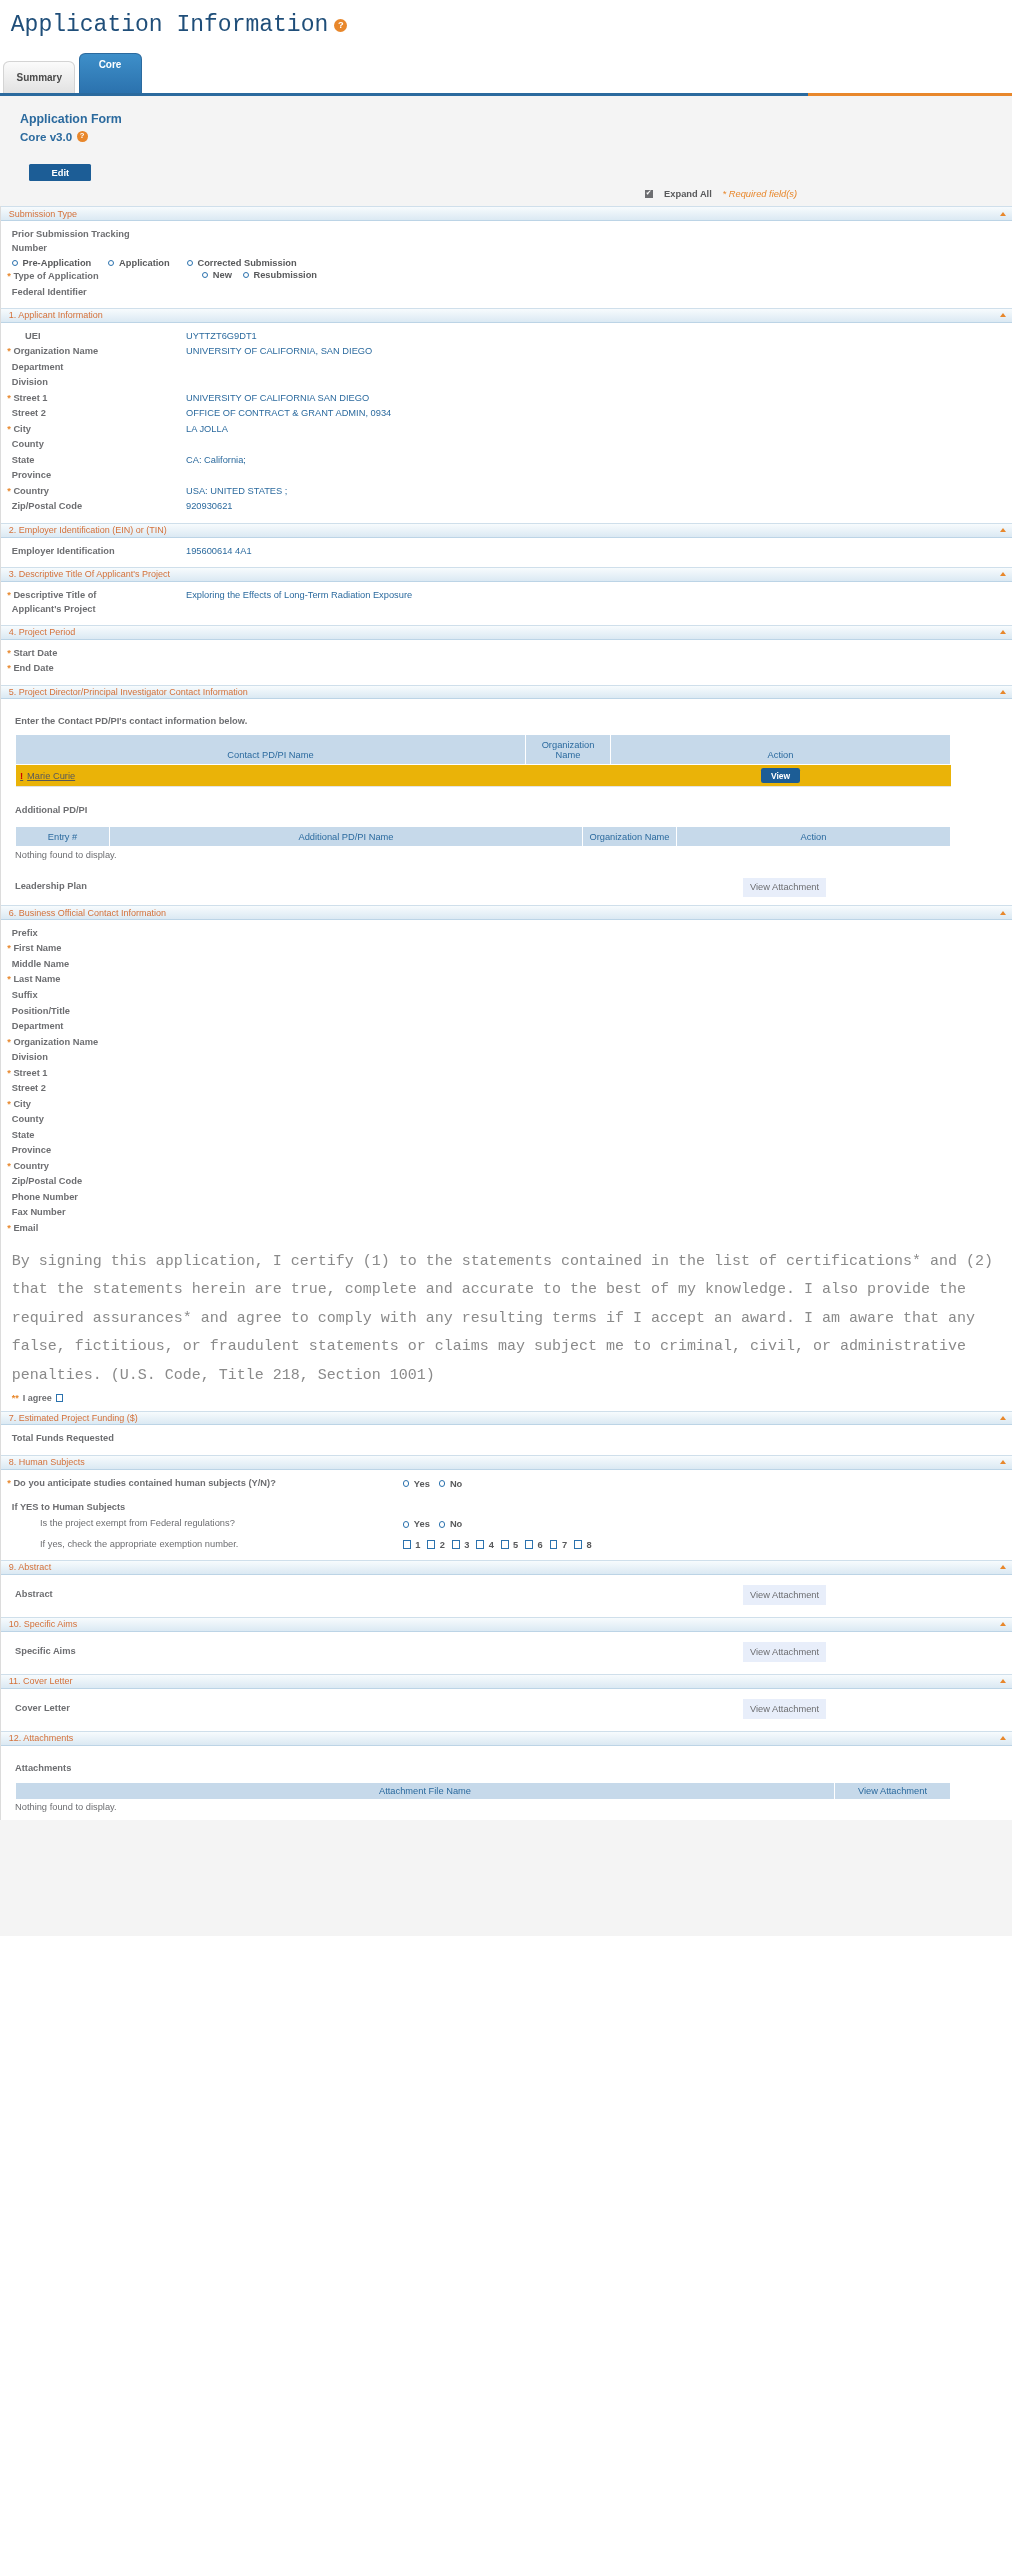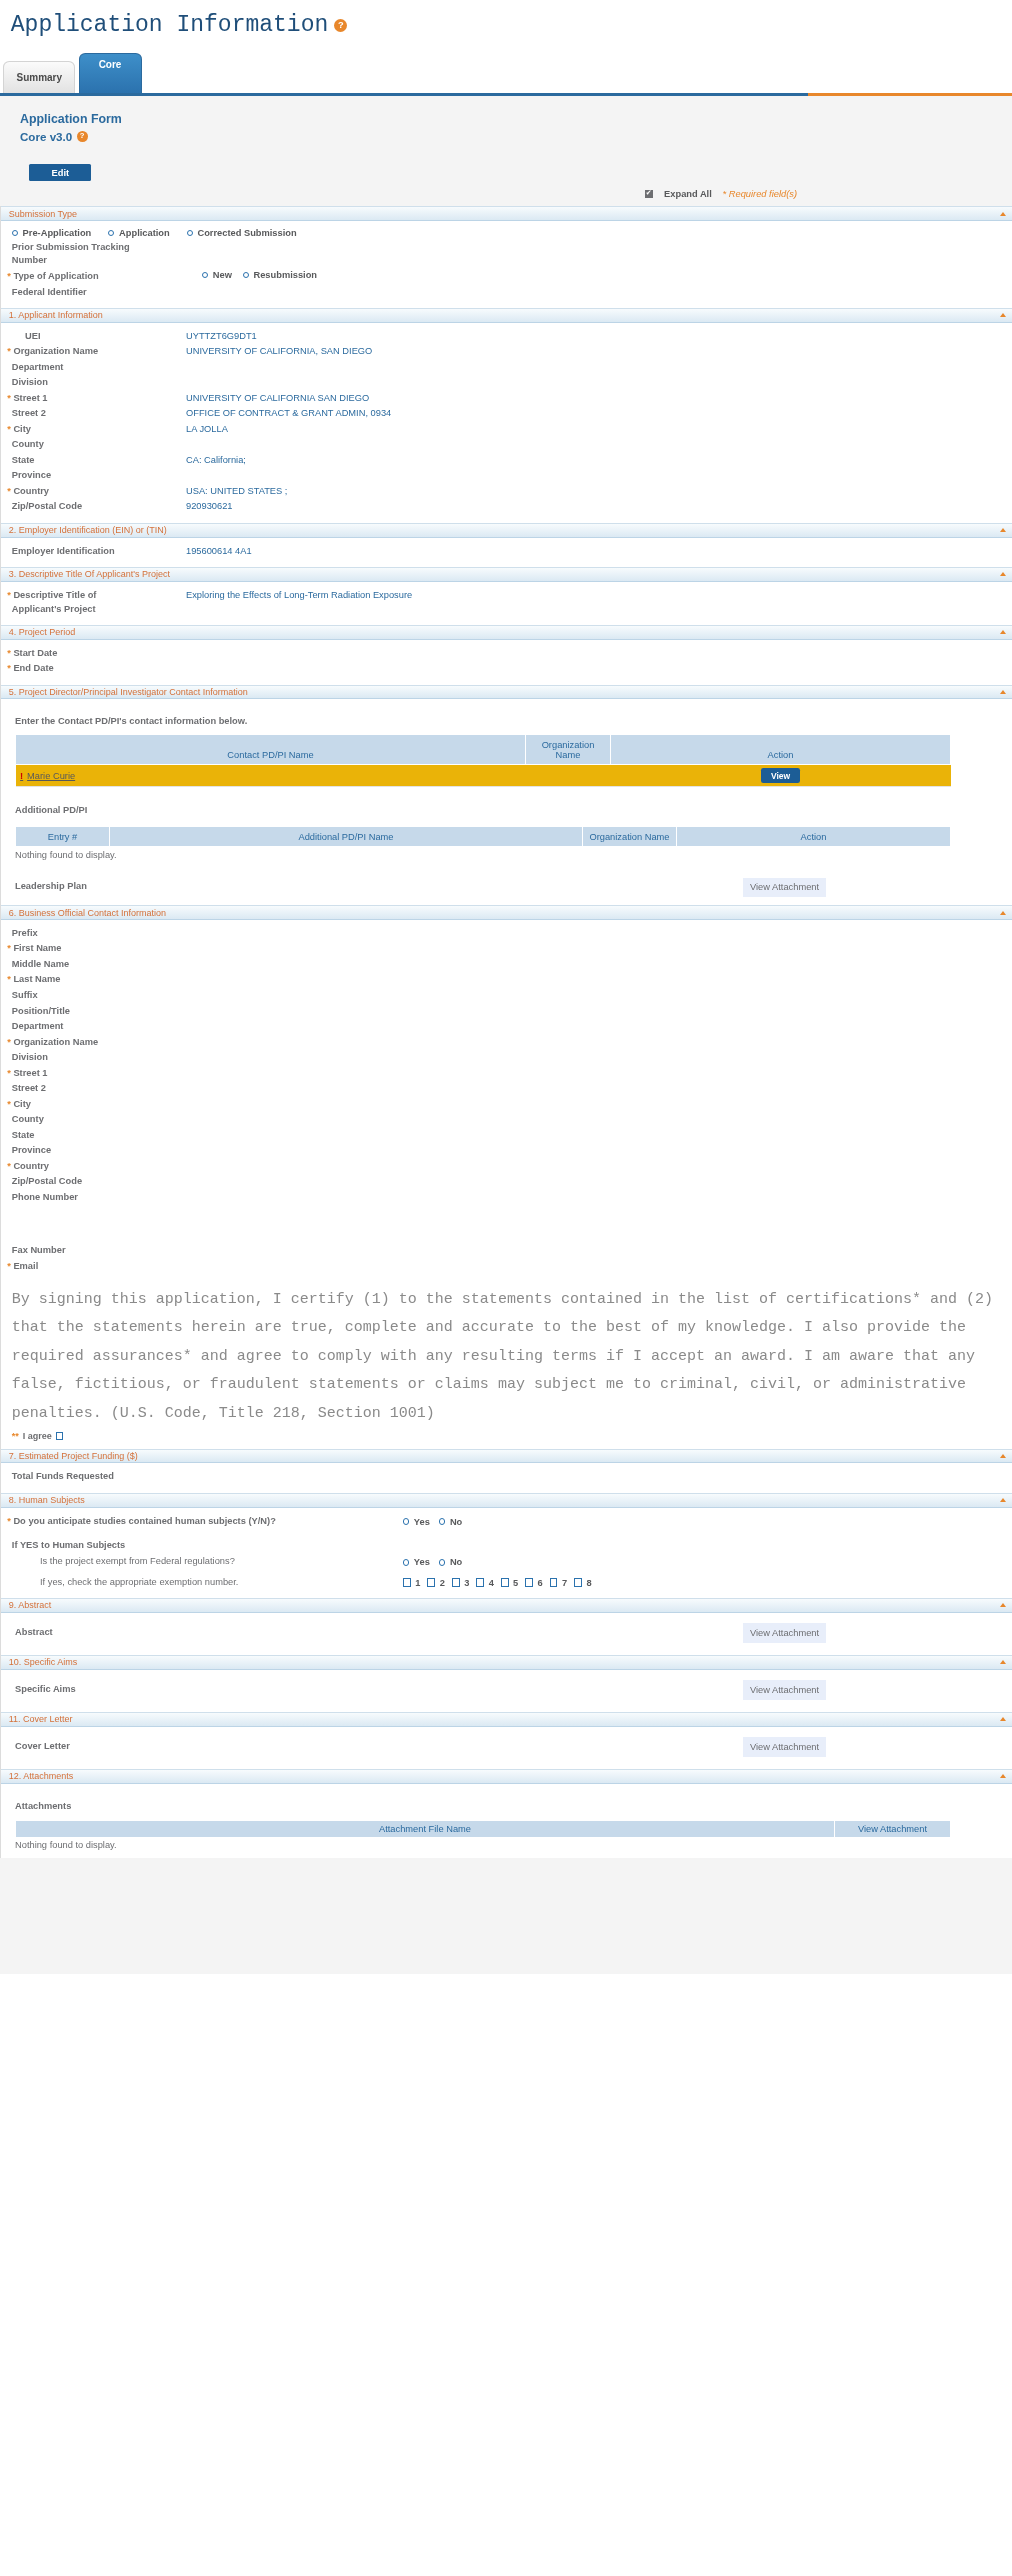--- a/index.html
+++ b/index.html
@@ -166,39 +166,39 @@
       <span class="expand-all">Expand All</span>
       <span class="required-note">* Required field(s)</span>
     </div>
 
     <div class="section">
       <div class="sec-head">
         <span class="sec-title">Submission Type</span>
         <span class="tri-up"></span>
       </div>
       <div class="sec-body">
+        <div class="frow">
+          <div class="flabel" style="width:auto;">
+            <div>Prior Submission Tracking</div>
+            <div>Number</div>
+          </div>
+        </div>
         <div class="frow findent" style="gap:17px;">
           <span class="radio-row">
             <span class="radio"></span>
             <span>Pre-Application</span>
           </span>
           <span class="radio-row">
             <span class="radio"></span>
             <span>Application</span>
           </span>
           <span class="radio-row">
             <span class="radio"></span>
             <span>Corrected Submission</span>
           </span>
-        </div>
-        <div class="frow">
-          <div class="flabel" style="width:auto;">
-            <div>Prior Submission Tracking</div>
-            <div>Number</div>
-          </div>
         </div>
         <div class="frow">
           <div class="flabel" style="width:201px;padding-left:6.2px;">
             <span class="star">*</span>
             <span>Type of Application</span>
           </div>
           <div style="display:flex;gap:10.8px;">
             <span class="radio-row">
               <span class="radio"></span>
               <span>New</span>
@@ -424,21 +424,21 @@
             <div class="frow">
               <div class="flabel" style="width: 185px; padding-left: 6.2px;"><span class="star">*</span> <span>Country</span></div>
             </div>
             <div class="frow">
               <div class="flabel" style="width: 185px; padding-left: 10.8px;"><span>Zip/Postal Code</span></div>
             </div>
             <div class="frow">
               <div class="flabel" style="width: 185px; padding-left: 10.8px;"><span>Phone Number</span></div>
             </div>
             <div class="frow">
-              <div class="flabel" style="width: 185px; padding-left: 10.8px; margin-top: 38px;"><span>Fax Number</span></div>
+              <div class="flabel" style="width: 185px; padding-left: 10.8px;"><span>Fax Number</span></div>
             </div>
             <div class="frow">
               <div class="flabel" style="width: 185px; padding-left: 6.2px;"><span class="star">*</span> <span>Email</span></div>
             </div>
           </div>
         <div class="cert-text">By signing this application, I certify (1) to the statements contained in the list of certifications* and (2) that the statements herein are true, complete and accurate to the best of my knowledge. I also provide the required assurances* and agree to comply with any resulting terms if I accept an award. I am aware that any false, fictitious, or fraudulent statements or claims may subject me to criminal, civil, or administrative penalties. (U.S. Code, Title 218, Section 1001)</div>
         <div class="agree-row">
           <span class="agree-star">**</span>
           <span>I agree</span>
           <span class="cbox"></span>

